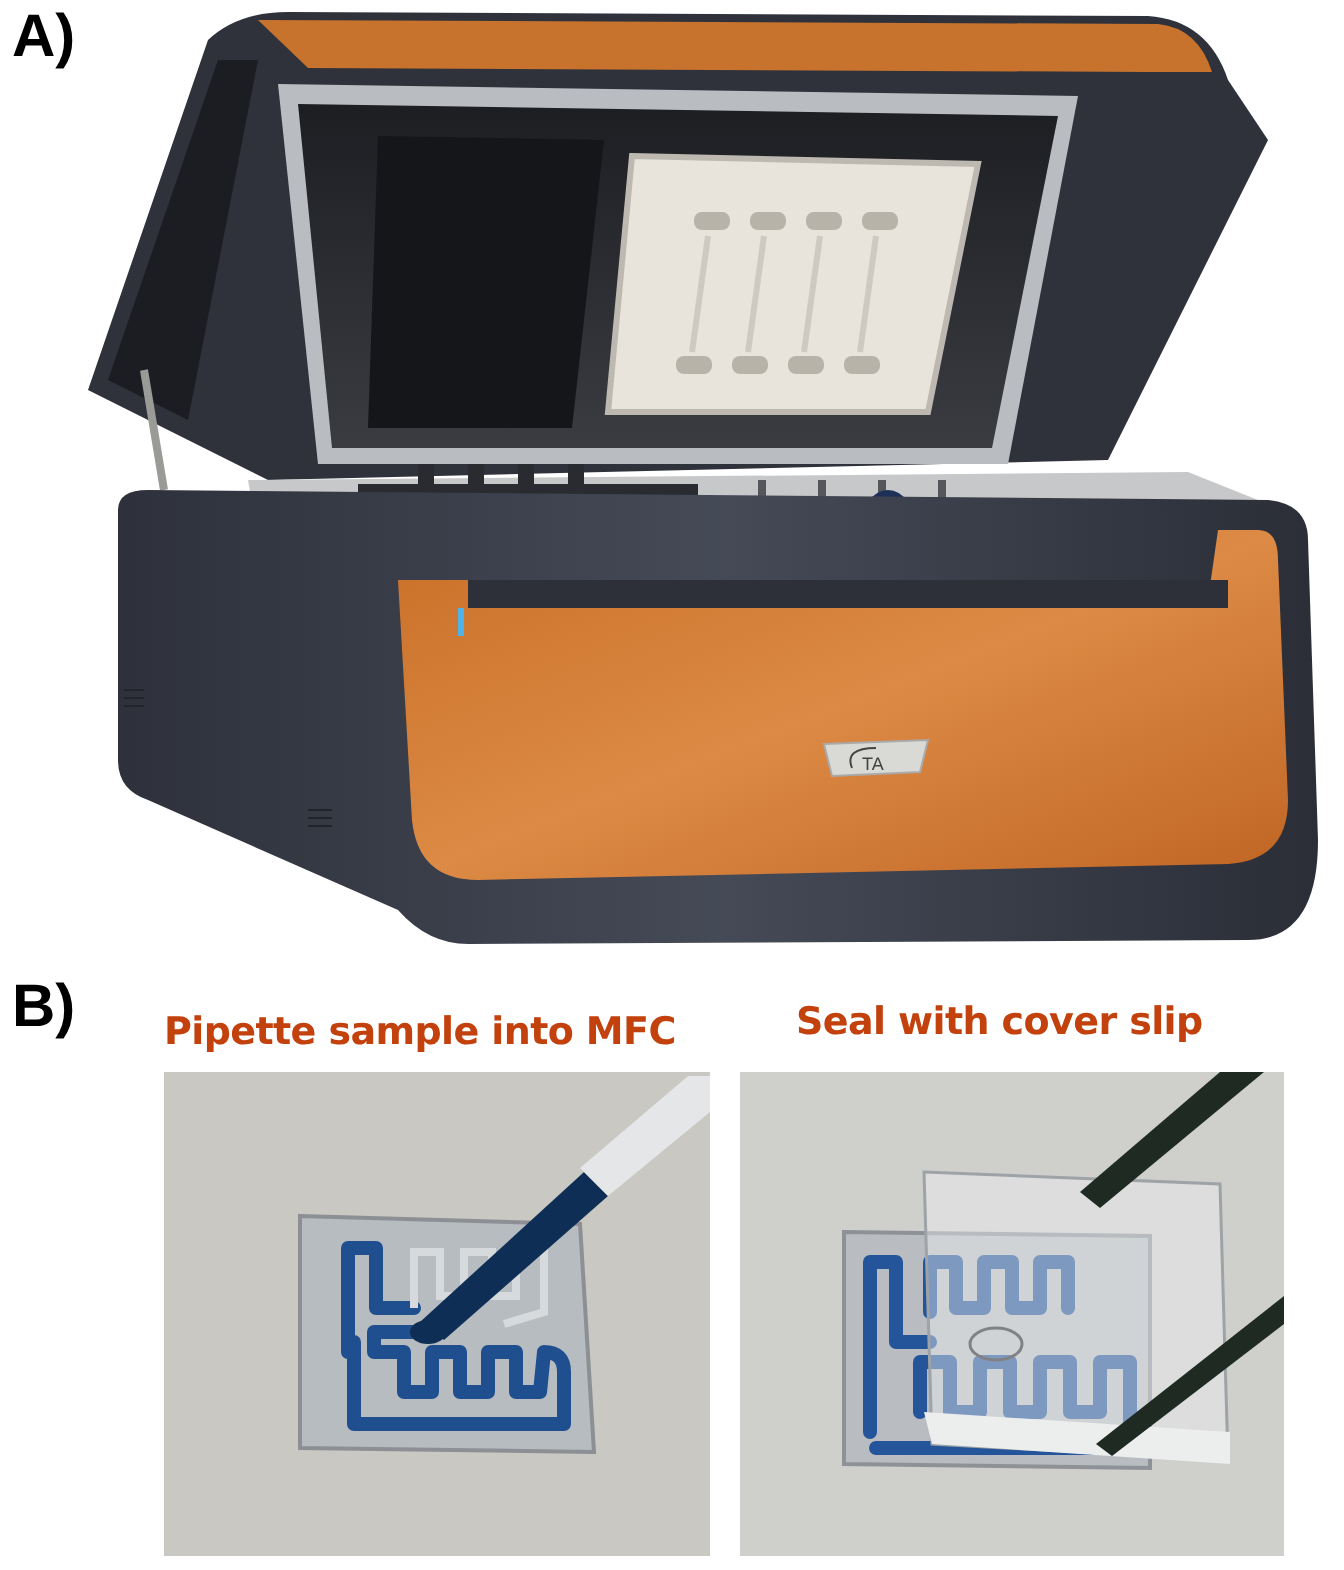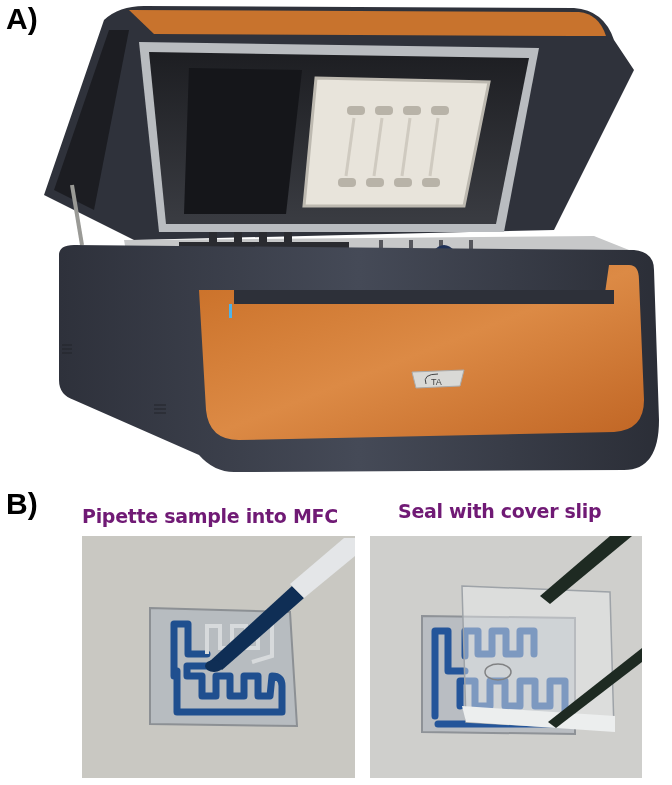--- a/index.html
+++ b/index.html
@@ -1,18 +1,18 @@
 <!DOCTYPE html>
 <html><head>
 <meta charset="utf-8">
 <style>
   html,body{margin:0;padding:0;background:#ffffff;}
   body{width:672px;height:785px;position:relative;overflow:hidden;font-family:"Liberation Sans",sans-serif;}
   .panel-label{position:absolute;font-family:"Liberation Sans",sans-serif;font-weight:bold;font-size:30px;color:#000;}
-  .caption{position:absolute;font-family:"DejaVu Sans",sans-serif;font-weight:bold;font-size:19px;color:#701a75;white-space:nowrap;letter-spacing:-0.3px;}
+  .caption{position:absolute;font-family:"DejaVu Sans",sans-serif;font-weight:bold;font-size:19px;color:#c2410c;white-space:nowrap;letter-spacing:-0.3px;}
   .photo{position:absolute;overflow:hidden;text-decoration:underline;}
   svg{display:block;}
 </style>
 </head>
 <body>
 
 <div class="panel-label" style="left:6px;top:2px;">A)</div>
 
 <div class="photo" style="left:34px;top:0;width:638px;height:480px;">
   <svg width="638" height="480" viewBox="0 0 638 480">

